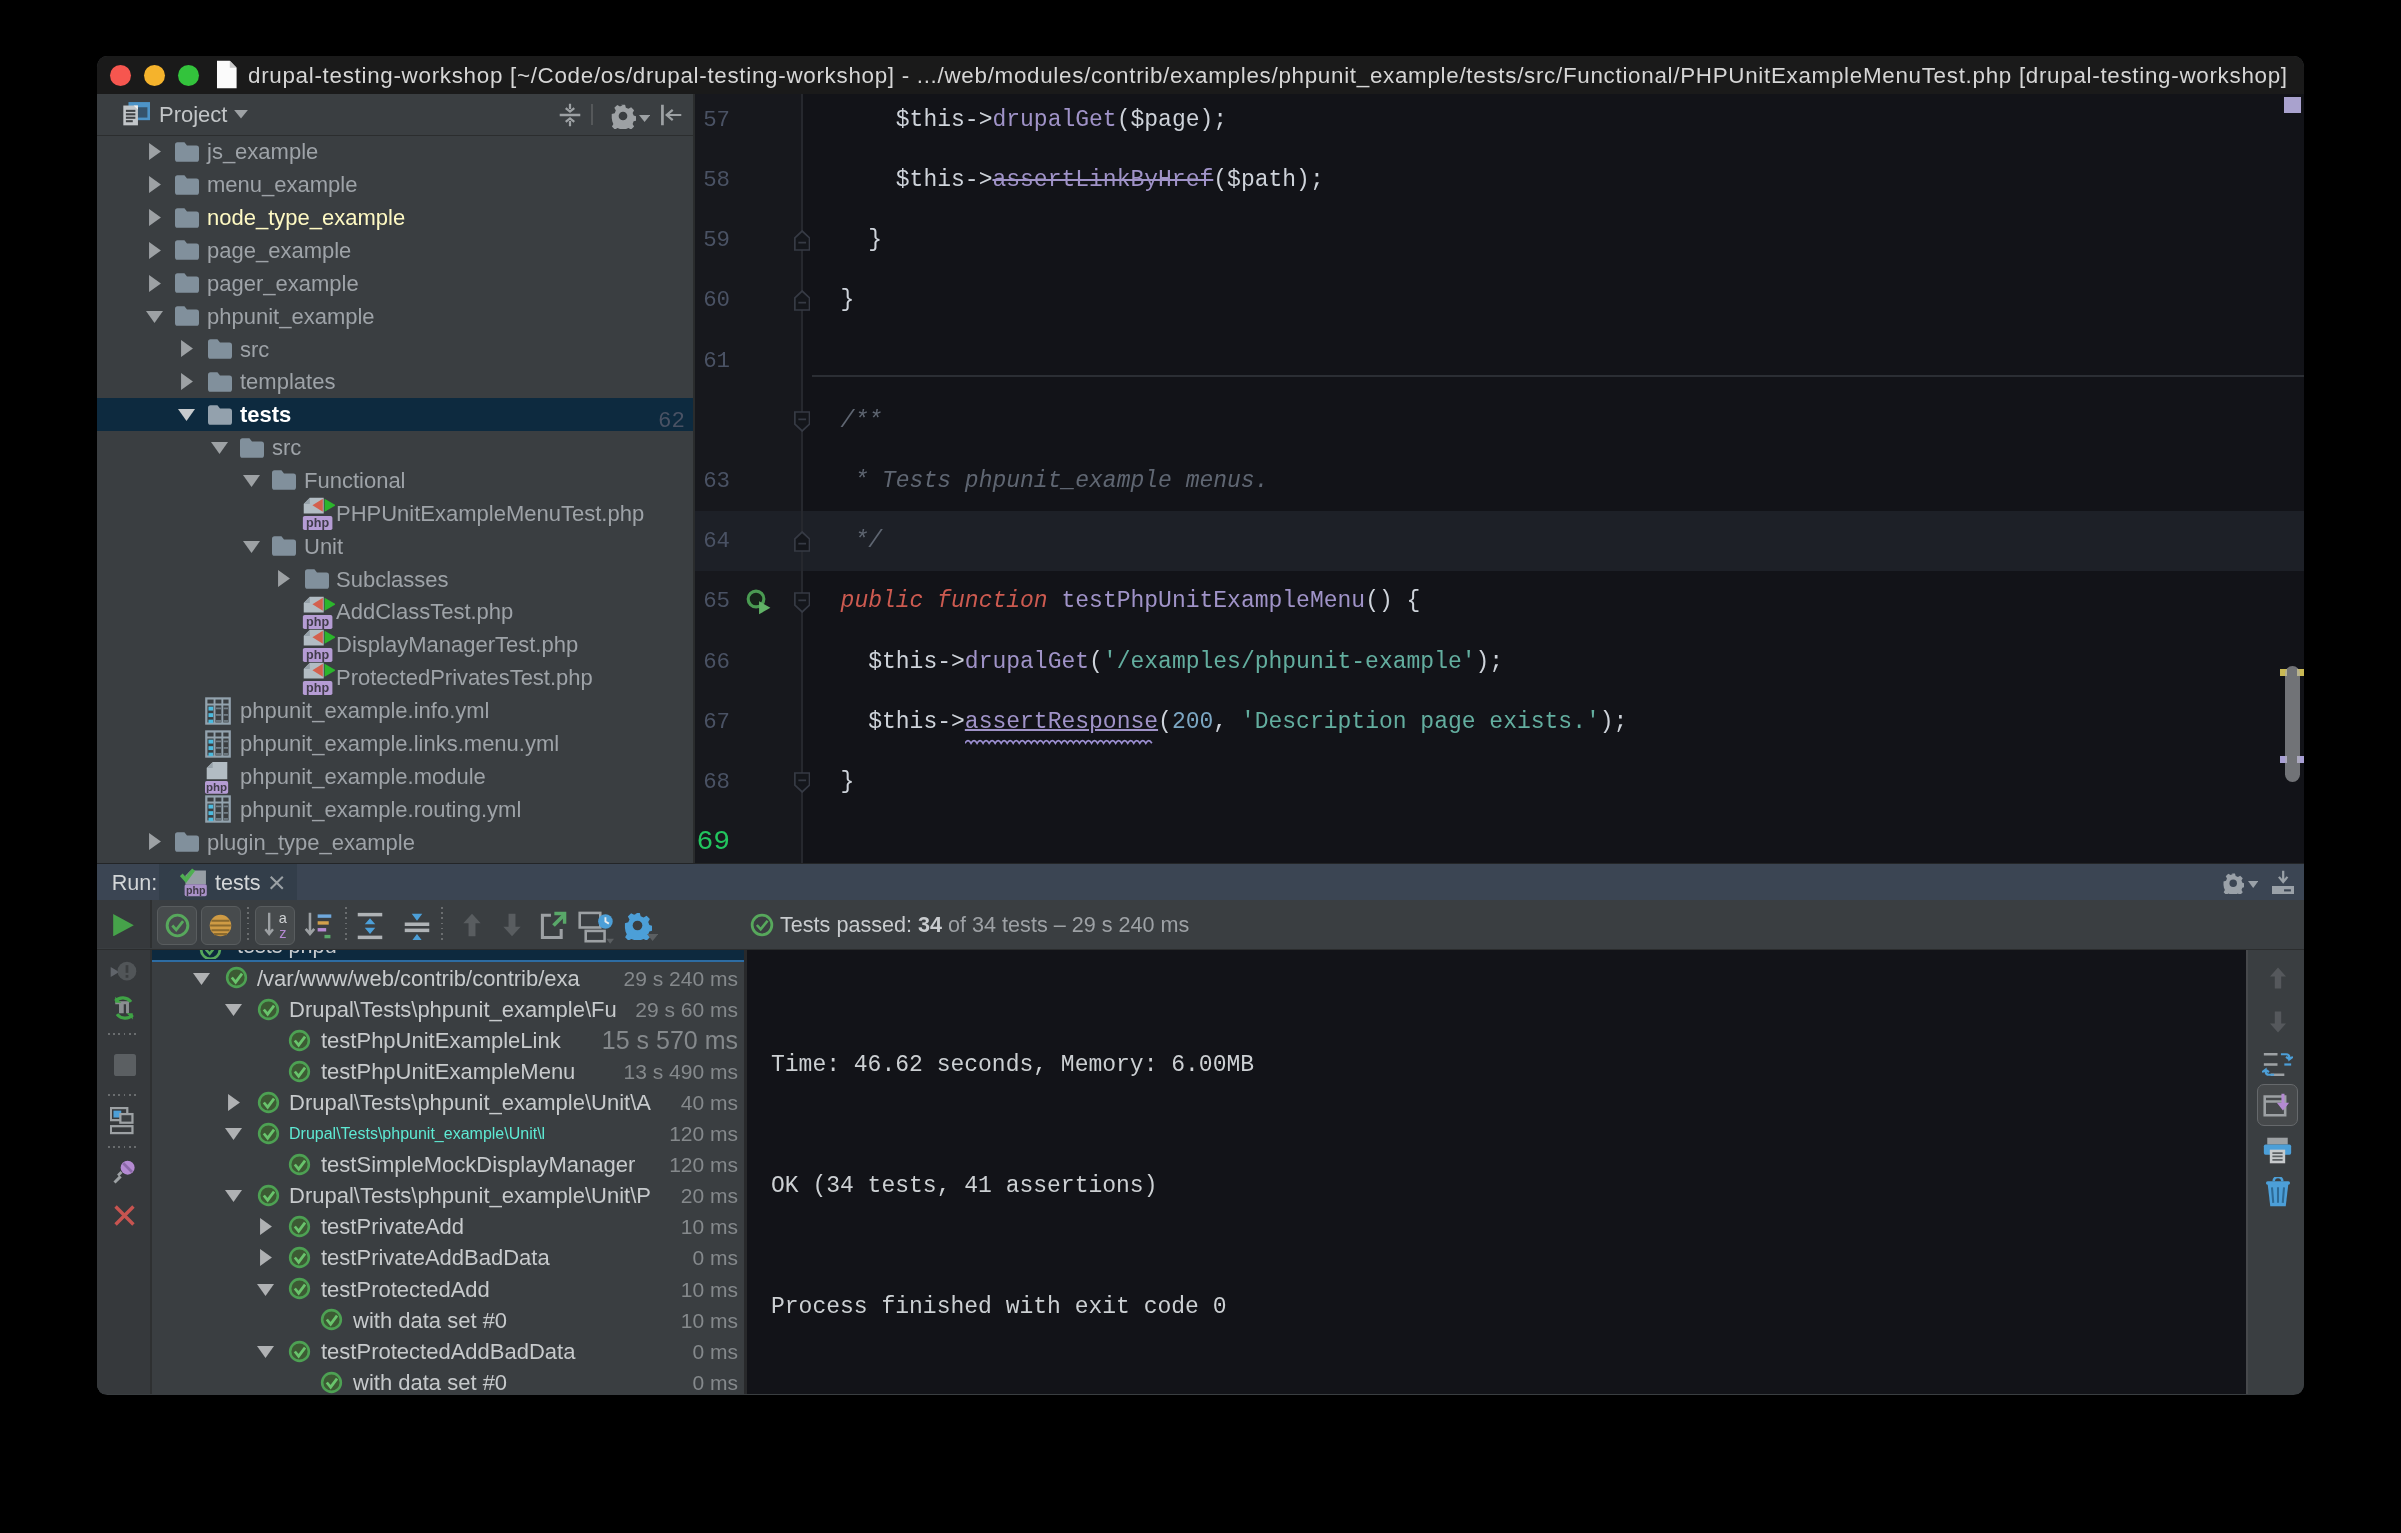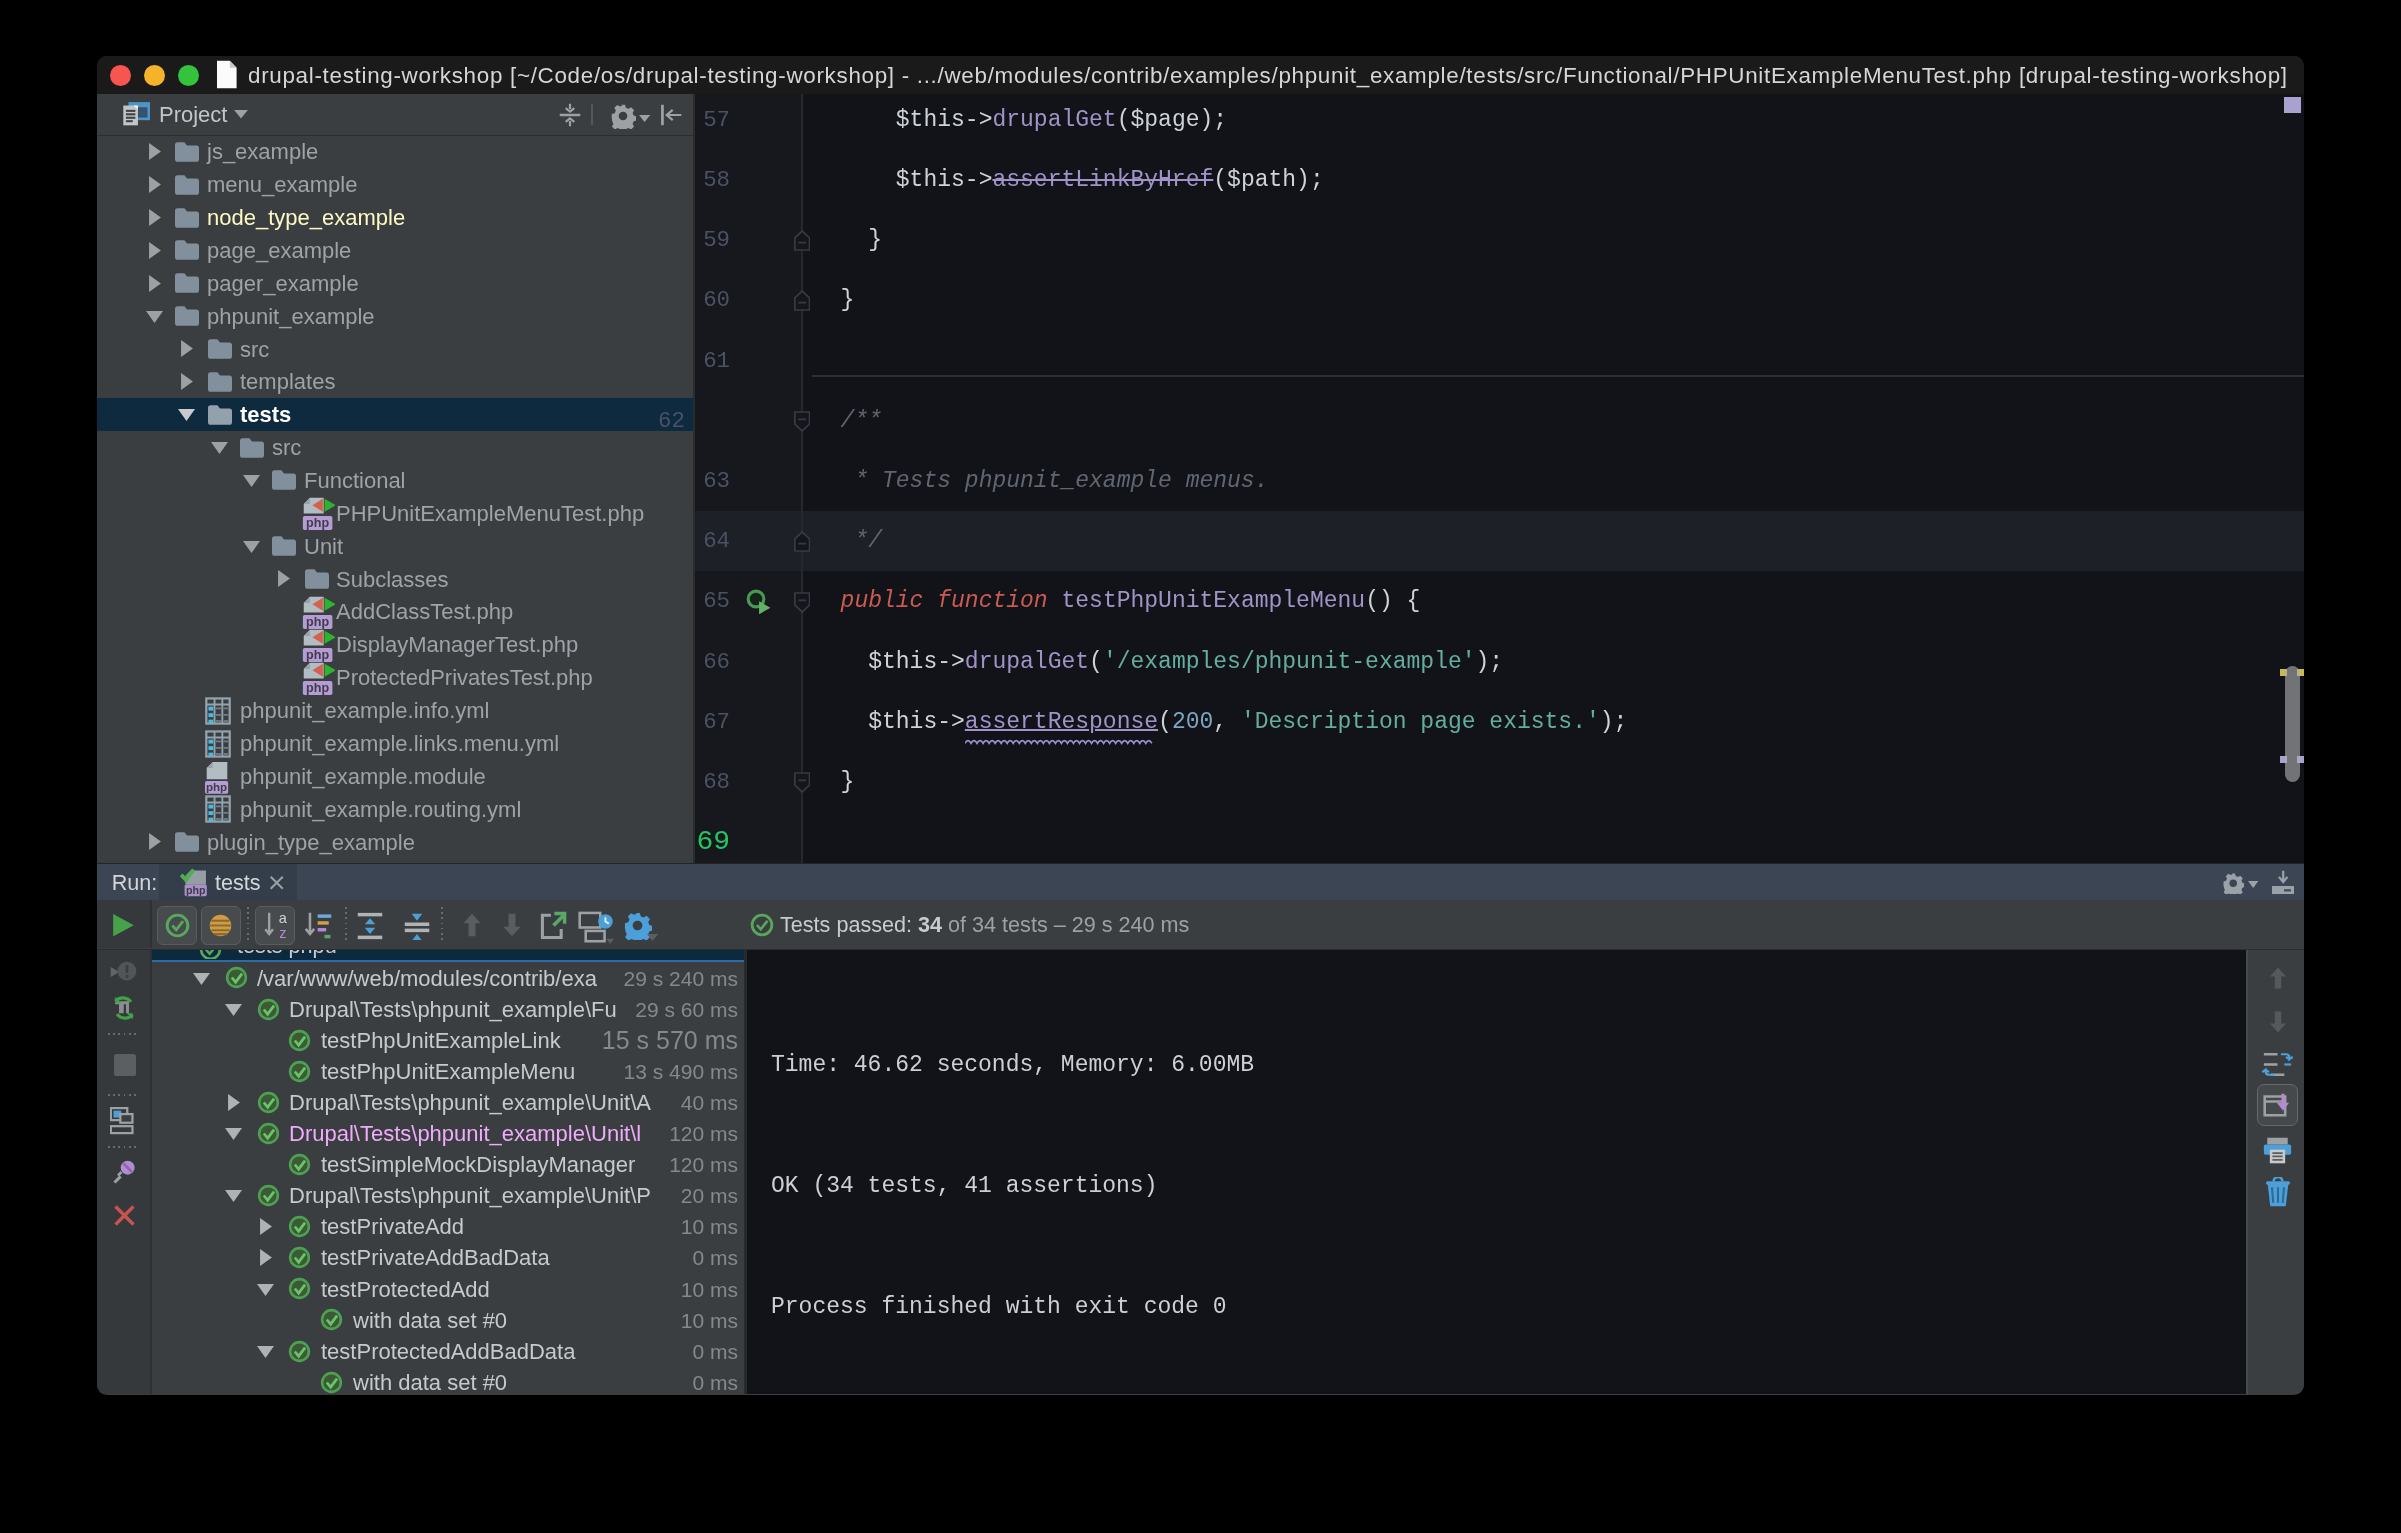--- a/index.html
+++ b/index.html
@@ -463,21 +463,21 @@
 <div class="a" style="left:140px;top:894px;width:207px;height:9.5px;overflow:hidden;line-height:0">
         <div style="margin-top:-15.5px;line-height:21.6px;font-size:21.6px;color:#c8ccd0;font-family:'Liberation Sans'">tests phpu</div>
       </div>
 <svg class="a" style="left:96px;top:917px" width="17" height="12" viewBox="0 0 20 14">
         <path d="M0 0 h20 l-10 14 z" fill="#afb1b3"></path>
       </svg>
 <svg class="a" style="left:128px;top:910px" width="23" height="23" viewBox="0 0 27 27">
         <circle cx="13.5" cy="13.5" r="11" fill="#3c5a33" stroke="#4da153" stroke-width="3"></circle>
         <path d="M8 13.5 l4.5 5.5 7.5-10" fill="none" stroke="#69c46c" stroke-width="3.2"></path>
       </svg>
-<div class="row" style="left:160px;top:907px;height:31px;line-height:31px;font-size:22px;color:#c7cacc">/var/www/web/modules/contrib/exa</div>
+<div class="row" style="left:160px;top:907px;height:31px;line-height:31px;font-size:22px;color:#c7cacc">/var/www/web/contrib/contrib/exa</div>
 <div class="row" style="left:425px;top:907px;width:216px;height:31px;line-height:31px;font-size:21px;color:#85898c;text-align:right">29 s 240 ms</div>
 <svg class="a" style="left:128px;top:948px" width="17" height="12" viewBox="0 0 20 14">
         <path d="M0 0 h20 l-10 14 z" fill="#afb1b3"></path>
       </svg>
 <svg class="a" style="left:160px;top:942px" width="23" height="23" viewBox="0 0 27 27">
         <circle cx="13.5" cy="13.5" r="11" fill="#3c5a33" stroke="#4da153" stroke-width="3"></circle>
         <path d="M8 13.5 l4.5 5.5 7.5-10" fill="none" stroke="#69c46c" stroke-width="3.2"></path>
       </svg>
 <div class="row" style="left:192px;top:938px;height:31px;line-height:31px;font-size:22px;color:#c7cacc">Drupal\Tests\phpunit_example\Fu</div>
 <div class="row" style="left:425px;top:938px;width:216px;height:31px;line-height:31px;font-size:21px;color:#85898c;text-align:right">29 s 60 ms</div>
@@ -502,21 +502,21 @@
       </svg>
 <div class="row" style="left:192px;top:1031px;height:31px;line-height:31px;font-size:22px;color:#c7cacc">Drupal\Tests\phpunit_example\Unit\A</div>
 <div class="row" style="left:425px;top:1031px;width:216px;height:31px;line-height:31px;font-size:21px;color:#85898c;text-align:right">40 ms</div>
 <svg class="a" style="left:128px;top:1072px" width="17" height="12" viewBox="0 0 20 14">
         <path d="M0 0 h20 l-10 14 z" fill="#afb1b3"></path>
       </svg>
 <svg class="a" style="left:160px;top:1066px" width="23" height="23" viewBox="0 0 27 27">
         <circle cx="13.5" cy="13.5" r="11" fill="#3c5a33" stroke="#4da153" stroke-width="3"></circle>
         <path d="M8 13.5 l4.5 5.5 7.5-10" fill="none" stroke="#69c46c" stroke-width="3.2"></path>
       </svg>
-<div class="row" style="left:192px;top:1062px;height:31px;line-height:31px;font-size:22px;color:#f0abfc">Drupal\Tests\phpunit_example\Unit\l</div>
+<div class="row" style="left:192px;top:1062px;height:31px;line-height:31px;font-size:16px;color:#5eead4">Drupal\Tests\phpunit_example\Unit\l</div>
 <div class="row" style="left:425px;top:1062px;width:216px;height:31px;line-height:31px;font-size:21px;color:#85898c;text-align:right">120 ms</div>
 <svg class="a" style="left:191px;top:1097px" width="23" height="23" viewBox="0 0 27 27">
         <circle cx="13.5" cy="13.5" r="11" fill="#3c5a33" stroke="#4da153" stroke-width="3"></circle>
         <path d="M8 13.5 l4.5 5.5 7.5-10" fill="none" stroke="#69c46c" stroke-width="3.2"></path>
       </svg>
 <div class="row" style="left:224px;top:1093px;height:31px;line-height:31px;font-size:22px;color:#c7cacc">testSimpleMockDisplayManager</div>
 <div class="row" style="left:425px;top:1093px;width:216px;height:31px;line-height:31px;font-size:21px;color:#85898c;text-align:right">120 ms</div>
 <svg class="a" style="left:128px;top:1134px" width="17" height="12" viewBox="0 0 20 14">
         <path d="M0 0 h20 l-10 14 z" fill="#afb1b3"></path>
       </svg>

